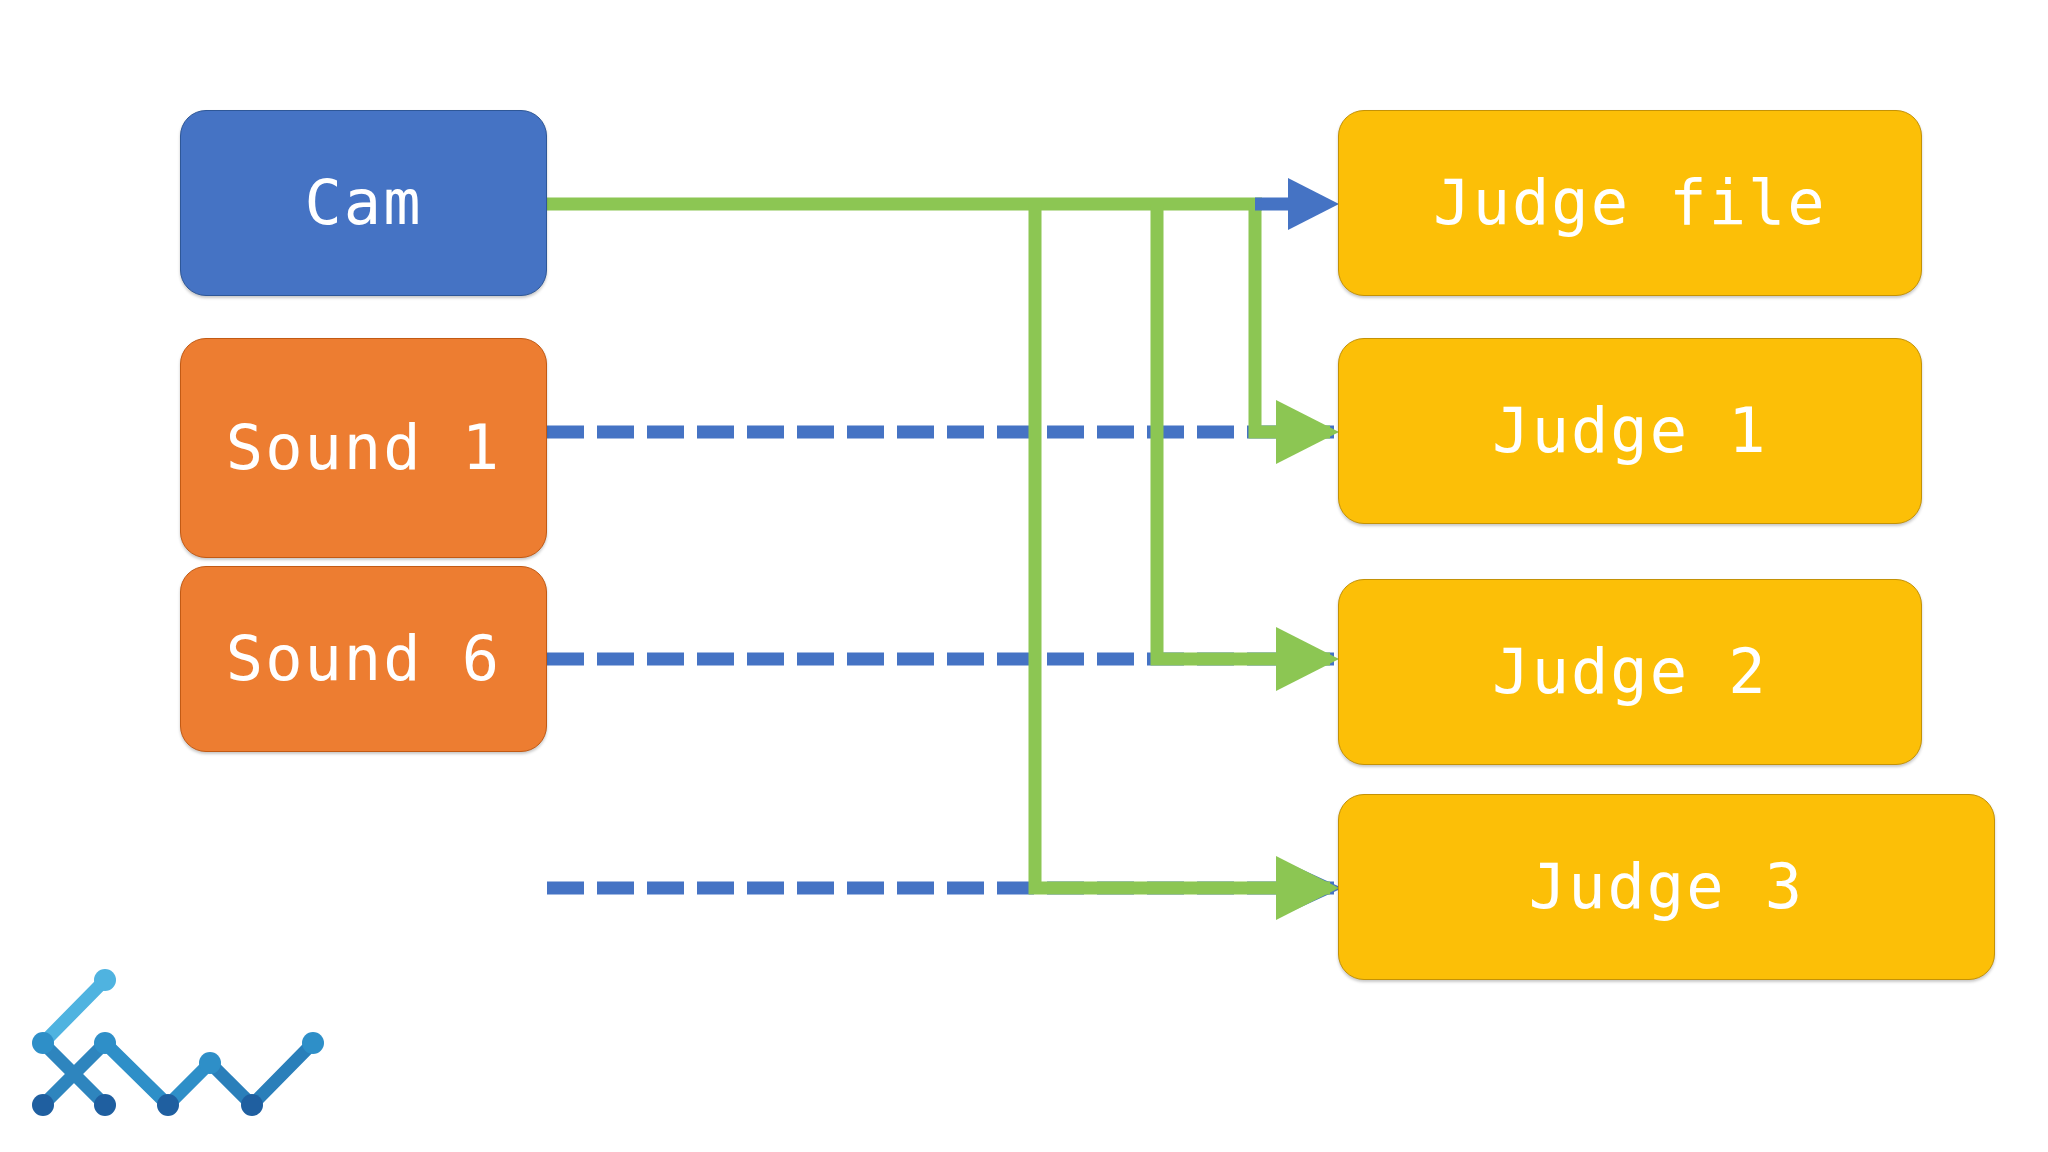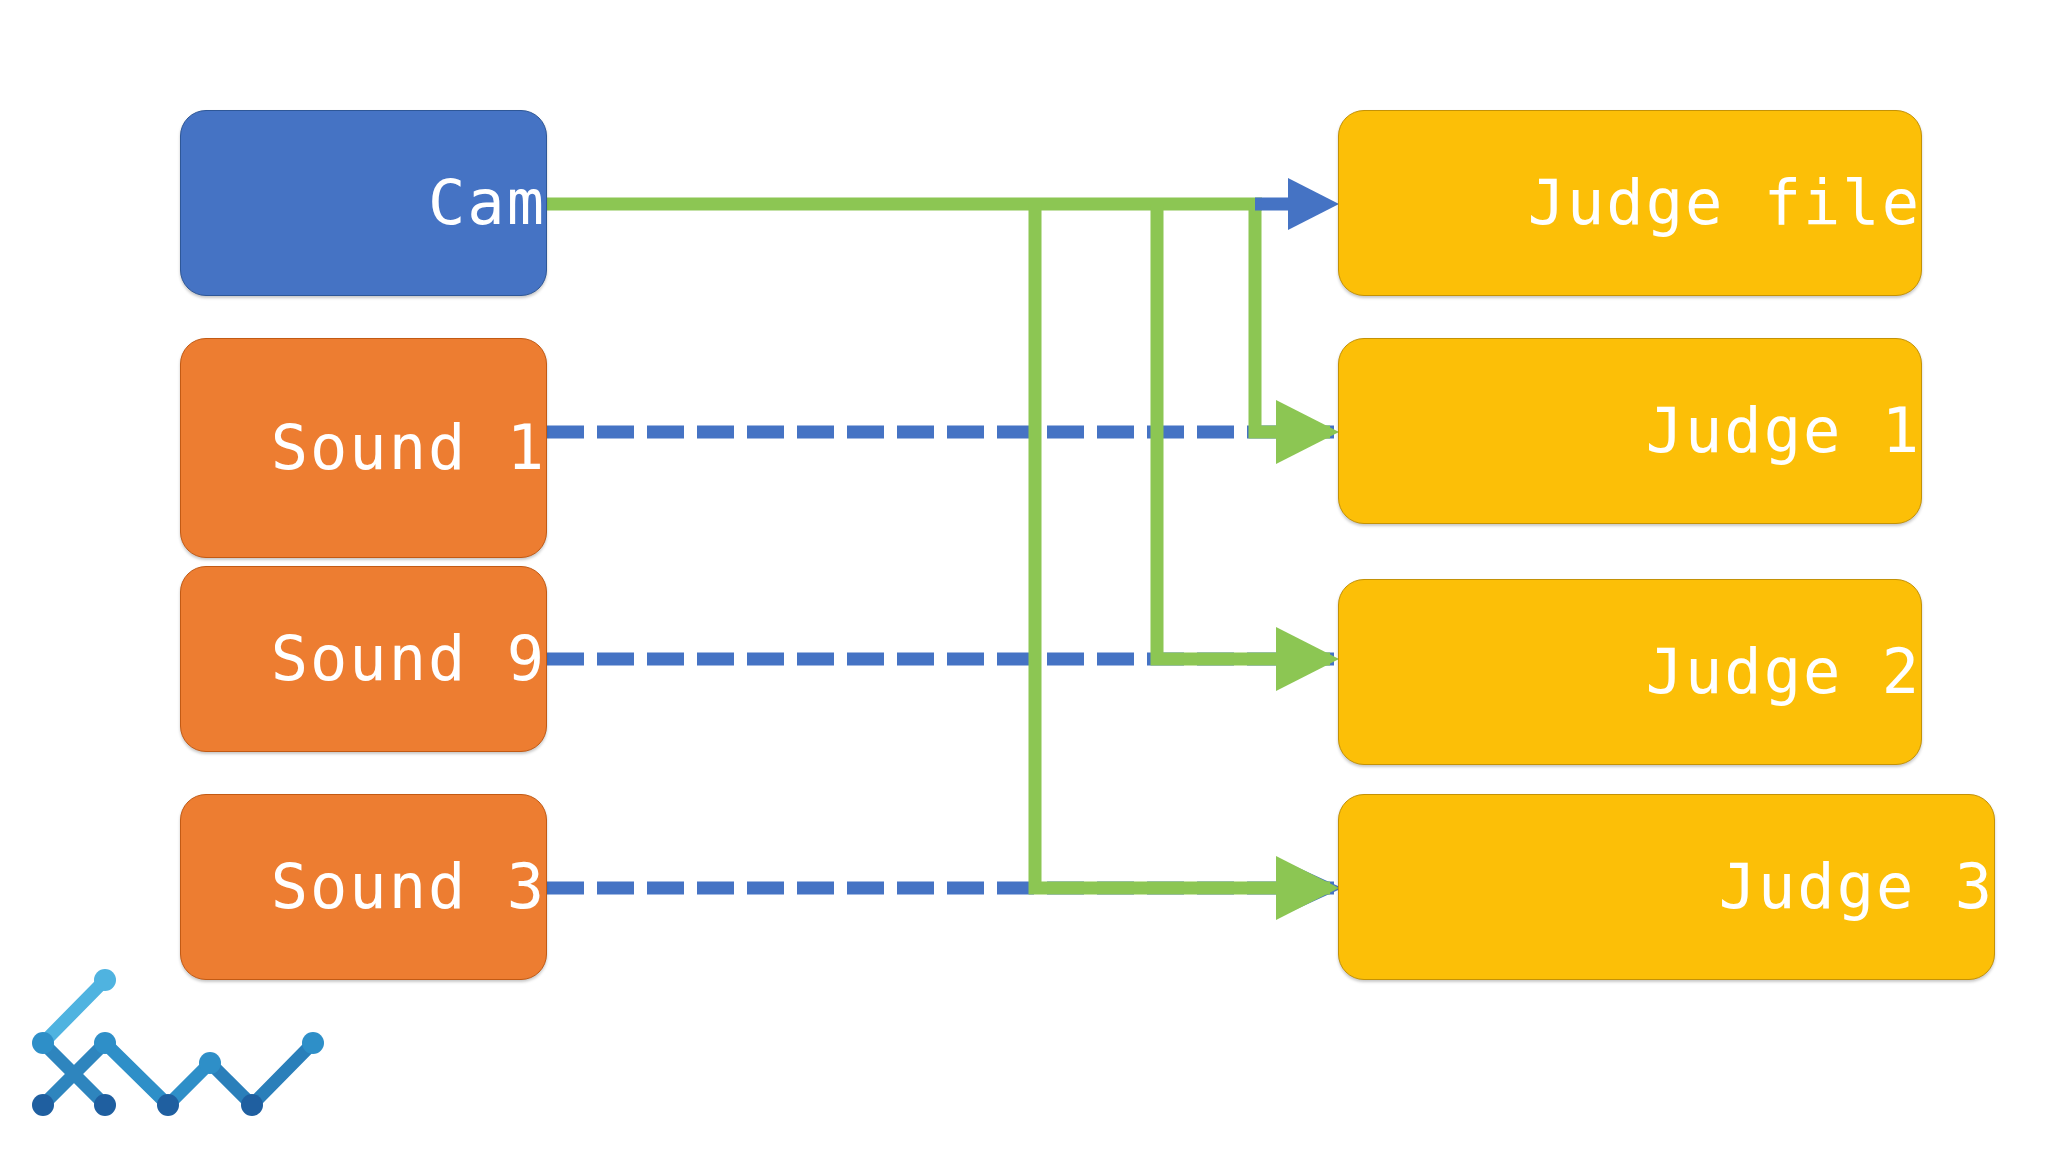--- a/index.html
+++ b/index.html
@@ -12,21 +12,21 @@
     width: 2048px;
     height: 1152px;
     background: #ffffff;
     overflow: hidden;
     font-family: "DejaVu Sans Mono", "Liberation Mono", monospace;
   }
   .node {
     position: absolute;
     display: flex;
     align-items: center;
-    justify-content: flex-end;
+    justify-content: center;
     border-radius: 26px;
     color: #ffffff;
     font-size: 62px;
     letter-spacing: 2px;
     line-height: 1;
     white-space: pre;
     box-sizing: border-box;
   }
   .node-src-cam {
     background: #4573C4;
@@ -114,26 +114,23 @@
 
   <div class="node node-src-cam" style="left:180px; top:110px; width:367px; height:186px;">
     <span>Cam</span>
   </div>
 
   <div class="node node-src-sound" style="left:180px; top:338px; width:367px; height:220px;">
     <span>Sound 1</span>
   </div>
 
   <div class="node node-src-sound" style="left:180px; top:566px; width:367px; height:186px;">
-    <span>Sound 9</span>
+    <span>Sound 6</span>
   </div>
 
-  <div class="node node-src-sound" style="left:180px; top:794px; width:367px; height:186px;">
-    <span>Sound 3</span>
-  </div>
 
   <div class="node node-dst" style="left:1338px; top:110px; width:584px; height:186px;">
     <span>Judge file</span>
   </div>
 
   <div class="node node-dst" style="left:1338px; top:338px; width:584px; height:186px;">
     <span>Judge 1</span>
   </div>
 
   <div class="node node-dst" style="left:1338px; top:566px; width:584px; height:186px;margin-top:13px;">

